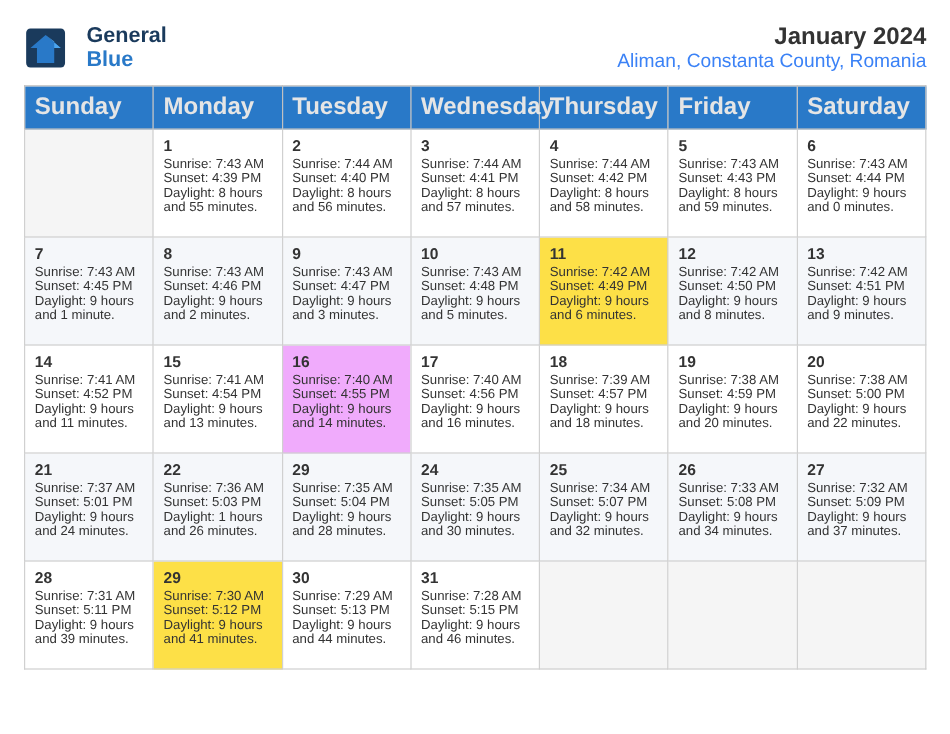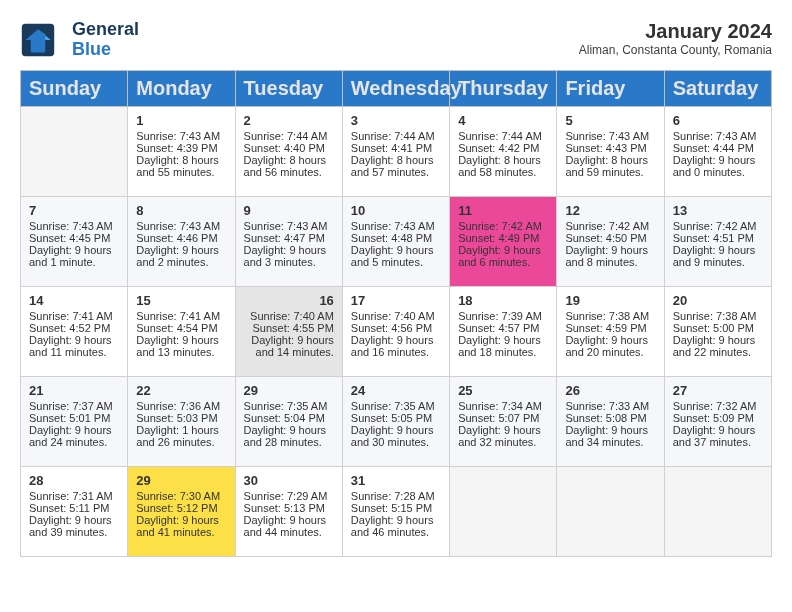--- a/index.html
+++ b/index.html
@@ -34,22 +34,22 @@
     }
     .title-block {
       text-align: right;
     }
     .month-title {
       font-size: 20px;
       font-weight: bold;
       color: #333;
     }
     .location-title {
-      font-size: 12px;
-      color: #404040;
+      font-size: 16px;
+      color: #3b82f6;
     }
     table {
       width: 100%;
       border-collapse: collapse;
       table-layout: fixed;
     }
     th {
       background-color: #2979c8;
       color: #e5e5e5;
       text-align: left;
@@ -173,21 +173,21 @@
           <div>Sunrise: 7:43 AM</div>
           <div>Sunset: 4:47 PM</div>
           <div>Daylight: 9 hours and 3 minutes.</div>
         </td>
         <td style="background: rgb(245, 247, 250);">
           <div class="day-num">10</div>
           <div>Sunrise: 7:43 AM</div>
           <div>Sunset: 4:48 PM</div>
           <div>Daylight: 9 hours and 5 minutes.</div>
         </td>
-        <td style="background: #ec4899; margin-top: 45px;">
+        <td style="background: #fde047; margin-top: 45px;">
           <div class="day-num">11</div>
           <div>Sunrise: 7:42 AM</div>
           <div>Sunset: 4:49 PM</div>
           <div>Daylight: 9 hours and 6 minutes.</div>
         </td>
         <td style="background: rgb(245, 247, 250);">
           <div class="day-num">12</div>
           <div>Sunrise: 7:42 AM</div>
           <div>Sunset: 4:50 PM</div>
           <div>Daylight: 9 hours and 8 minutes.</div>
@@ -205,21 +205,21 @@
           <div>Sunrise: 7:41 AM</div>
           <div>Sunset: 4:52 PM</div>
           <div>Daylight: 9 hours and 11 minutes.</div>
         </td>
         <td style="background: rgb(255, 255, 255);">
           <div class="day-num">15</div>
           <div>Sunrise: 7:41 AM</div>
           <div>Sunset: 4:54 PM</div>
           <div>Daylight: 9 hours and 13 minutes.</div>
         </td>
-        <td style="background: #e5e5e5; text-align: right;">
+        <td style="background: #f0abfc;">
           <div class="day-num">16</div>
           <div>Sunrise: 7:40 AM</div>
           <div>Sunset: 4:55 PM</div>
           <div>Daylight: 9 hours and 14 minutes.</div>
         </td>
         <td style="background: rgb(255, 255, 255);">
           <div class="day-num">17</div>
           <div>Sunrise: 7:40 AM</div>
           <div>Sunset: 4:56 PM</div>
           <div>Daylight: 9 hours and 16 minutes.</div>

